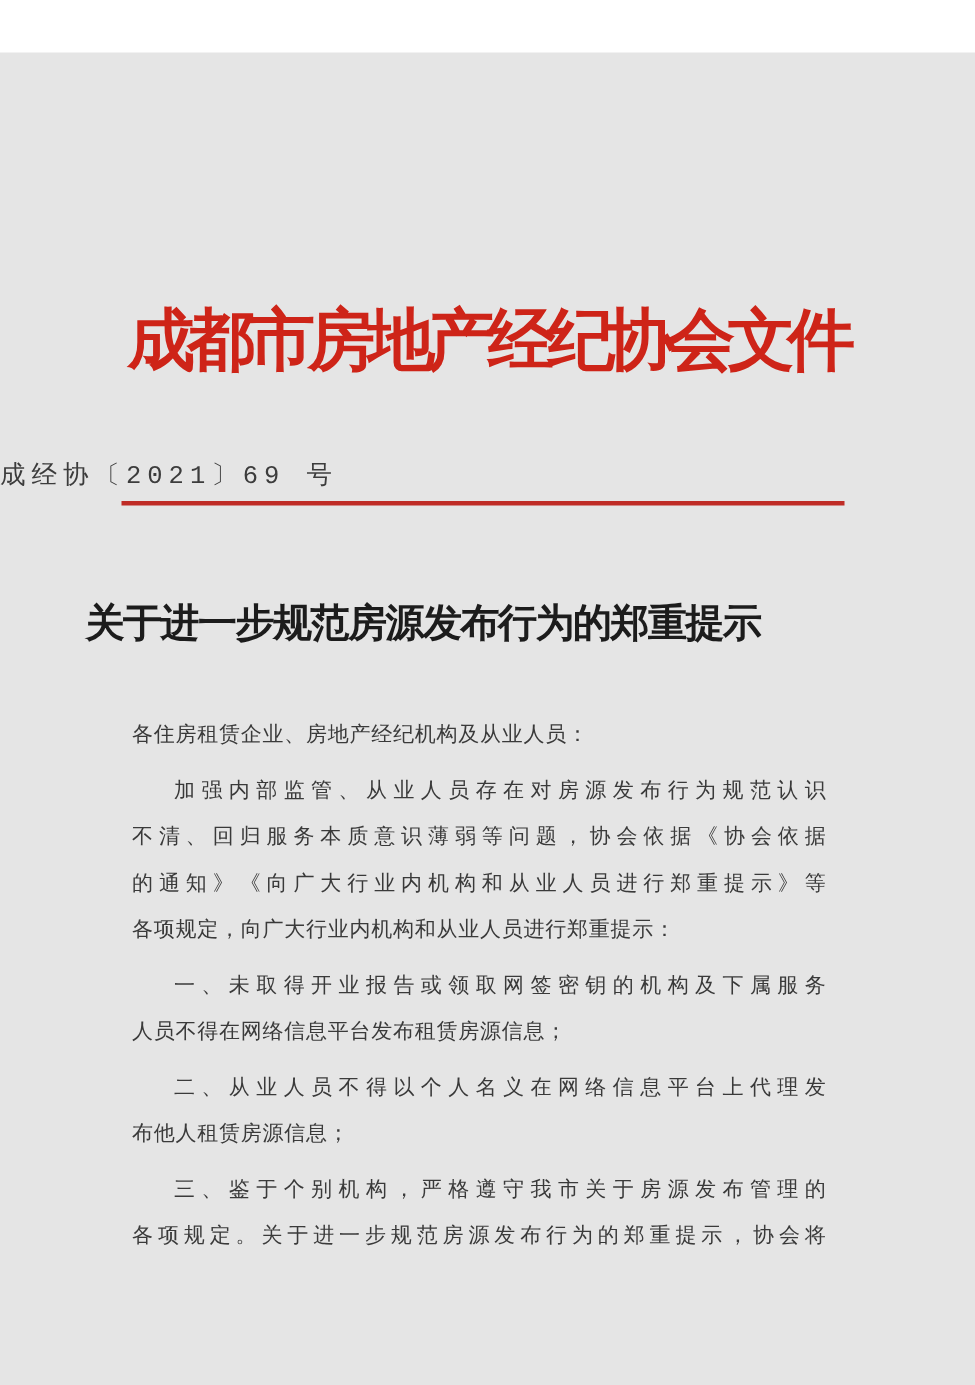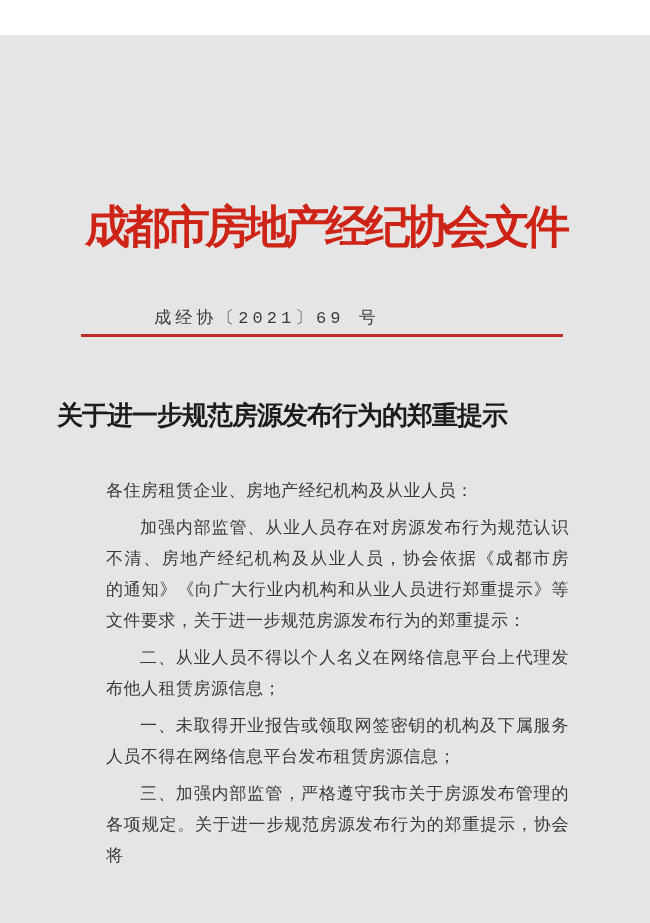--- a/index.html
+++ b/index.html
@@ -24,21 +24,20 @@
     font-weight: bold;
     color: #ce2418;
     letter-spacing: -5px;
     white-space: nowrap;
   }
   .doc-number {
     position: absolute;
     top: 272px;
     left: 0;
     width: 534px;
-    text-align: center;
     font-size: 17px;
     line-height: 24px;
     color: #3c3c3c;
     letter-spacing: 4px;
   }
   .red-line {
     position: absolute;
     top: 299px;
     left: 81px;
     width: 482px;
@@ -53,23 +52,23 @@
     text-align: center;
     font-size: 26px;
     line-height: 40px;
     font-weight: bold;
     color: #1c1c1c;
     letter-spacing: -1px;
   }
   .doc-body {
     position: absolute;
     top: 441px;
-    left: 106px;
+    left: 88px;
     width: 463px;
-    font-size: 17px;
+    font-size: 14px;
     color: #3a3a3a;
     letter-spacing: 0.5px;
   }
   .tline {
     line-height: 31px;
     text-align: justify;
   }
   .tline.stretch { text-align-last: justify; }
   .tline.first { text-indent: 2em; }
   .para { margin-top: 6px; }
@@ -86,34 +85,34 @@
   <div class="red-line"></div>
 
   <div class="doc-title">关于进一步规范房源发布行为的郑重提示</div>
 
   <div class="doc-body">
 
     <div class="tline">各住房租赁企业、房地产经纪机构及从业人员：</div>
 
     <div class="para">
       <div class="tline first stretch">加强内部监管、从业人员存在对房源发布行为规范认识</div>
-      <div class="tline stretch">不清、房地产经纪机构及从业人员，协会依据《成都市房</div>
+      <div class="tline stretch">不清、回归服务本质意识薄弱等问题，协会依据《协会依据</div>
       <div class="tline stretch">的通知》《向广大行业内机构和从业人员进行郑重提示》等</div>
-      <div class="tline">文件要求，关于进一步规范房源发布行为的郑重提示：</div>
+      <div class="tline">各项规定，向广大行业内机构和从业人员进行郑重提示：</div>
+    </div>
+
+    <div class="para">
+      <div class="tline first stretch">一、未取得开业报告或领取网签密钥的机构及下属服务</div>
+      <div class="tline">人员不得在网络信息平台发布租赁房源信息；</div>
     </div>
 
     <div class="para">
       <div class="tline first stretch">二、从业人员不得以个人名义在网络信息平台上代理发</div>
       <div class="tline">布他人租赁房源信息；</div>
     </div>
 
     <div class="para">
-      <div class="tline first stretch">一、未取得开业报告或领取网签密钥的机构及下属服务</div>
-      <div class="tline">人员不得在网络信息平台发布租赁房源信息；</div>
-    </div>
-
-    <div class="para">
-      <div class="tline first stretch">三、加强内部监管，严格遵守我市关于房源发布管理的</div>
+      <div class="tline first stretch">三、鉴于个别机构，严格遵守我市关于房源发布管理的</div>
       <div class="tline stretch">各项规定。关于进一步规范房源发布行为的郑重提示，协会将</div>
     </div>
 
   </div>
 </div>
 
 </body></html>

